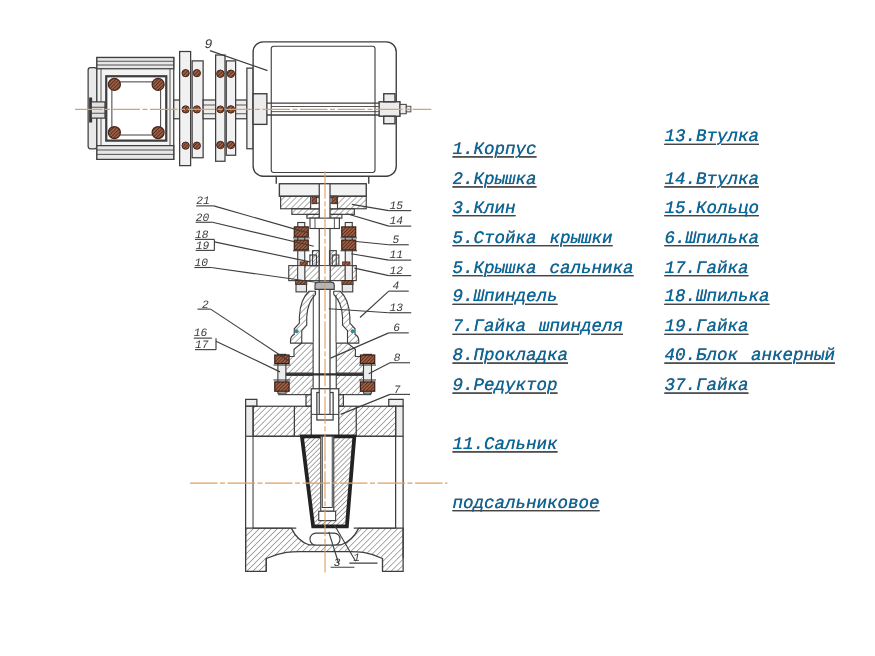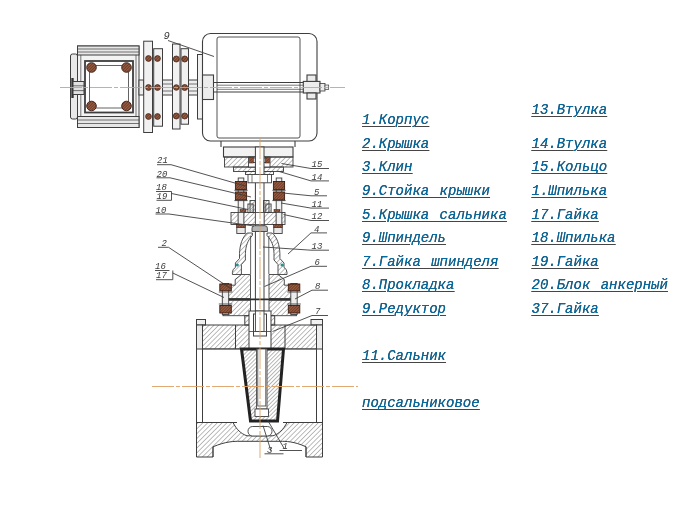--- a/index.html
+++ b/index.html
@@ -285,30 +285,30 @@
 <text x="315" y="288.9">8</text>
 <text x="315" y="314.2">7</text>
 <text x="267" y="452.5">3</text>
 <text x="282.5" y="449.2">1</text>
 </g>
 </svg>
 
 <div class="t" style="left:362px;top:113.1px"><span>1.Корпус</span></div>
 <div class="t" style="left:362px;top:136.7px"><span>2.Крышка</span></div>
 <div class="t" style="left:362px;top:160.3px"><span>3.Клин</span></div>
-<div class="t" style="left:362px;top:183.9px"><span>9.Стойка крышки</span></div>
+<div class="t" style="left:362px;top:183.9px"><span>5.Стойка крышки</span></div>
 <div class="t" style="left:362px;top:207.5px"><span>5.Крышка сальника</span></div>
 <div class="t" style="left:362px;top:231.1px"><span>9.Шпиндель</span></div>
 <div class="t" style="left:362px;top:254.7px"><span>7.Гайка шпинделя</span></div>
 <div class="t" style="left:362px;top:278.3px"><span>8.Прокладка</span></div>
 <div class="t" style="left:362px;top:301.9px"><span>9.Редуктор</span></div>
 <div class="t" style="left:362px;top:349.1px"><span>11.Сальник</span></div>
 <div class="t" style="left:362px;top:396.3px"><span>подсальниковое</span></div>
 <div class="t" style="left:531.5px;top:103px"><span>13.Втулка</span></div>
 <div class="t" style="left:531.5px;top:136.7px"><span>14.Втулка</span></div>
 <div class="t" style="left:531.5px;top:160.3px"><span>15.Кольцо</span></div>
-<div class="t" style="left:531.5px;top:183.9px"><span>1.Шпилька</span></div>
+<div class="t" style="left:531.5px;top:183.9px"><span>6.Шпилька</span></div>
 <div class="t" style="left:531.5px;top:207.5px"><span>17.Гайка</span></div>
 <div class="t" style="left:531.5px;top:231.1px"><span>18.Шпилька</span></div>
 <div class="t" style="left:531.5px;top:254.7px"><span>19.Гайка</span></div>
-<div class="t" style="left:531.5px;top:278.3px"><span>20.Блок анкерный</span></div>
+<div class="t" style="left:531.5px;top:278.3px"><span>40.Блок анкерный</span></div>
 <div class="t" style="left:531.5px;top:301.9px"><span>37.Гайка</span></div>
 </div>
 
 </body></html>

